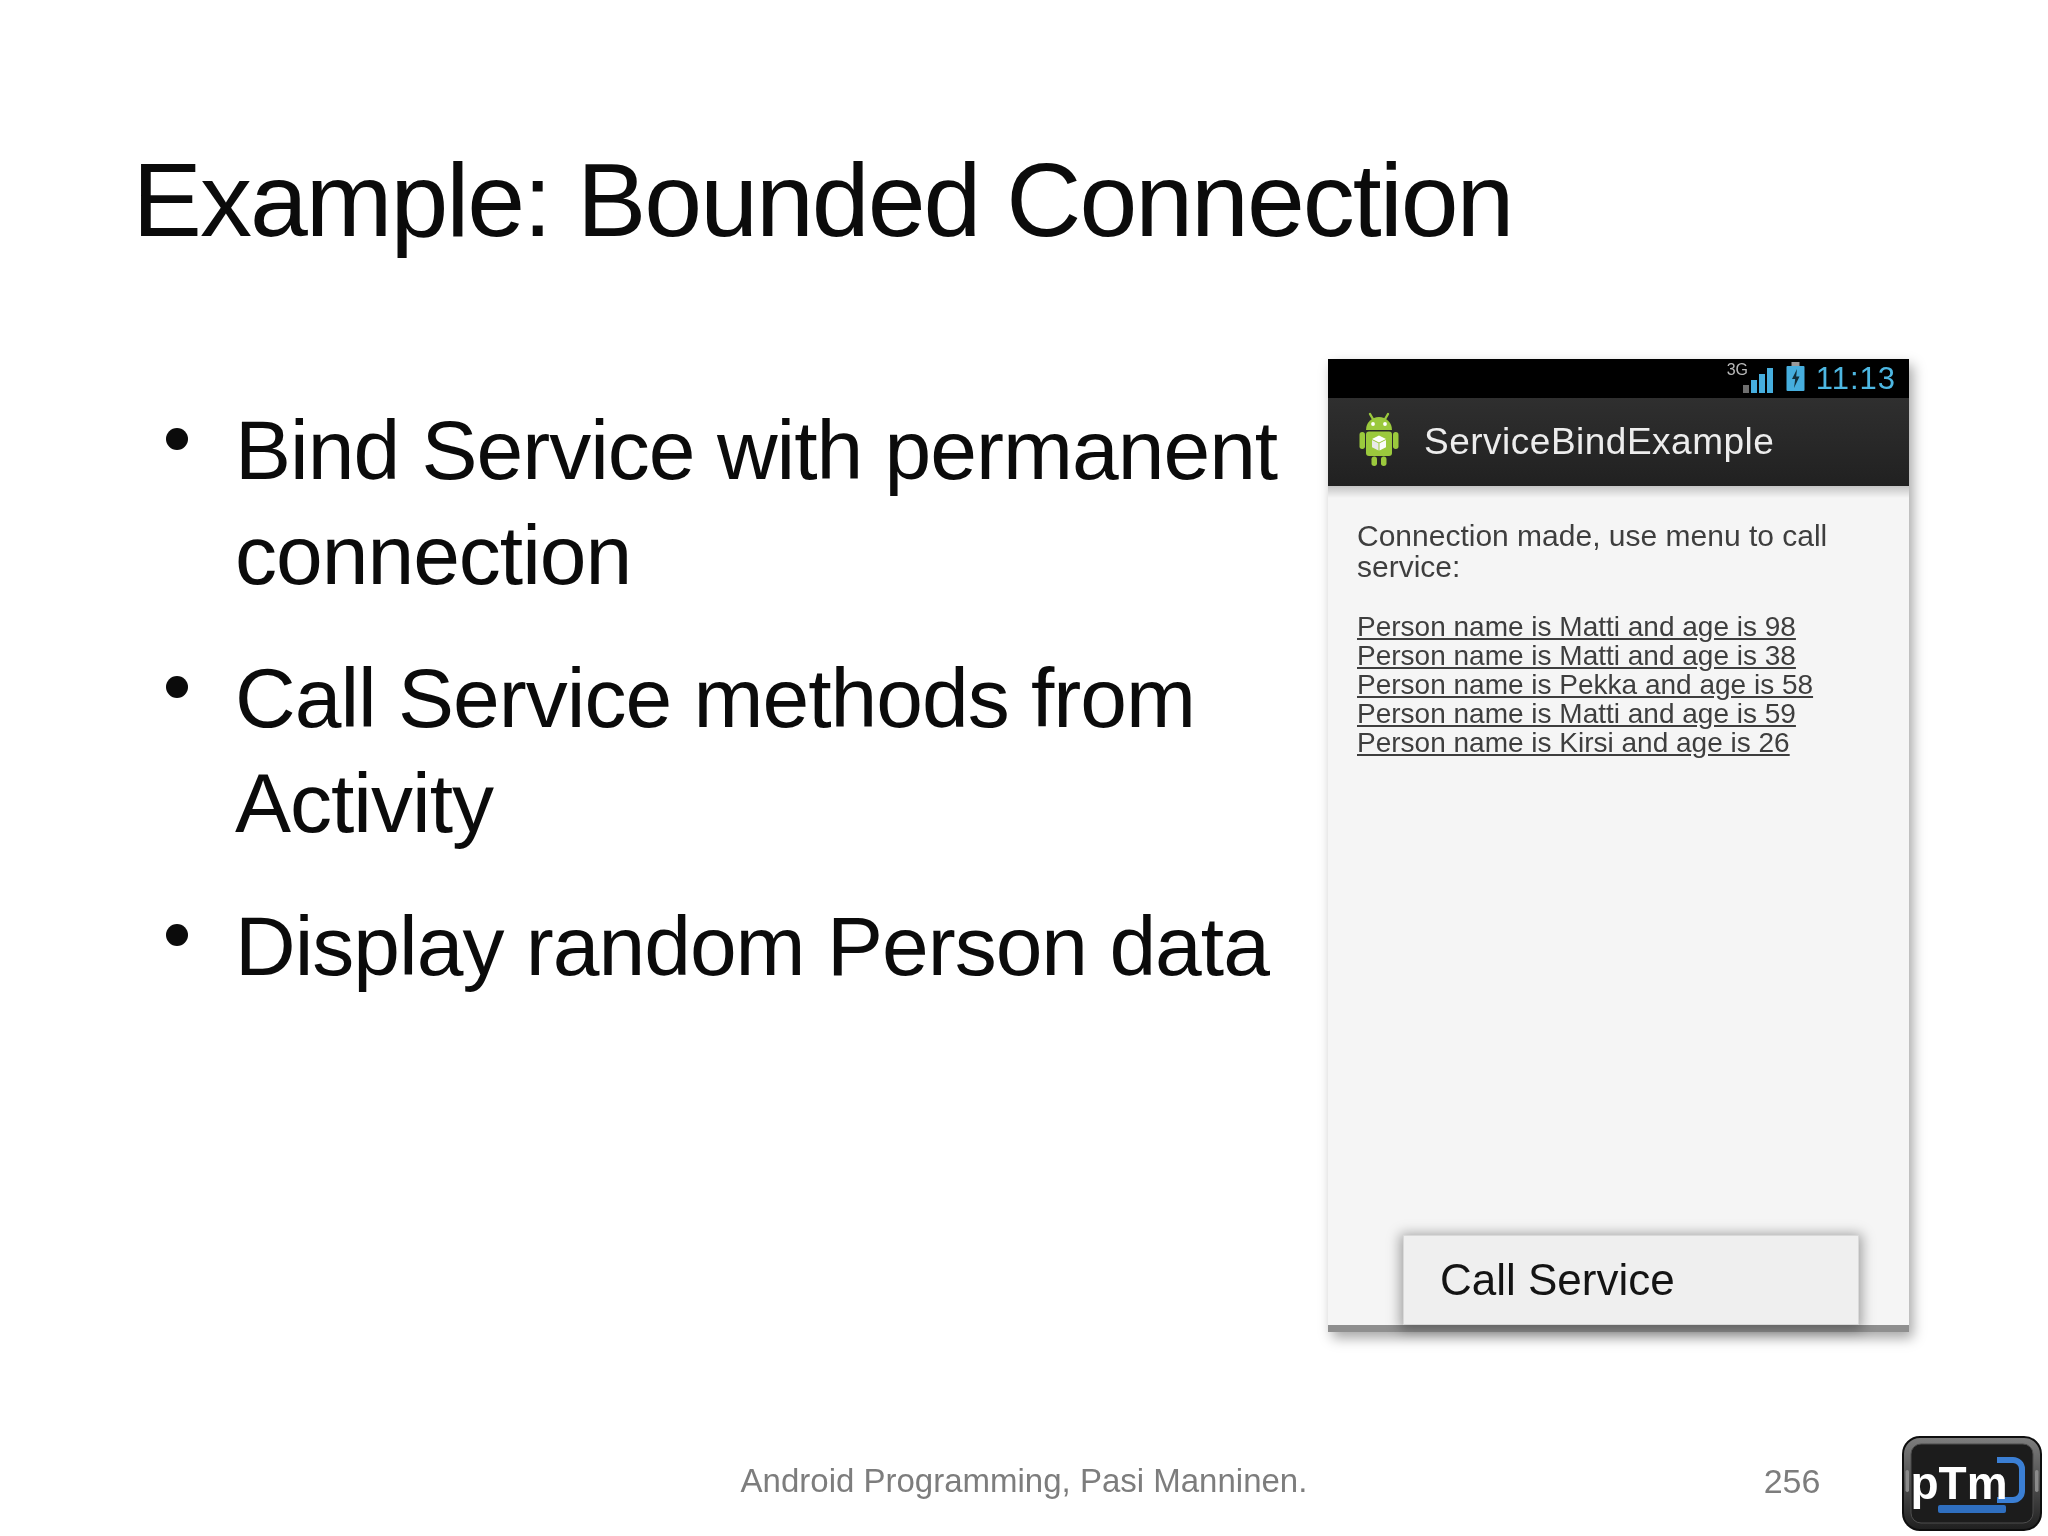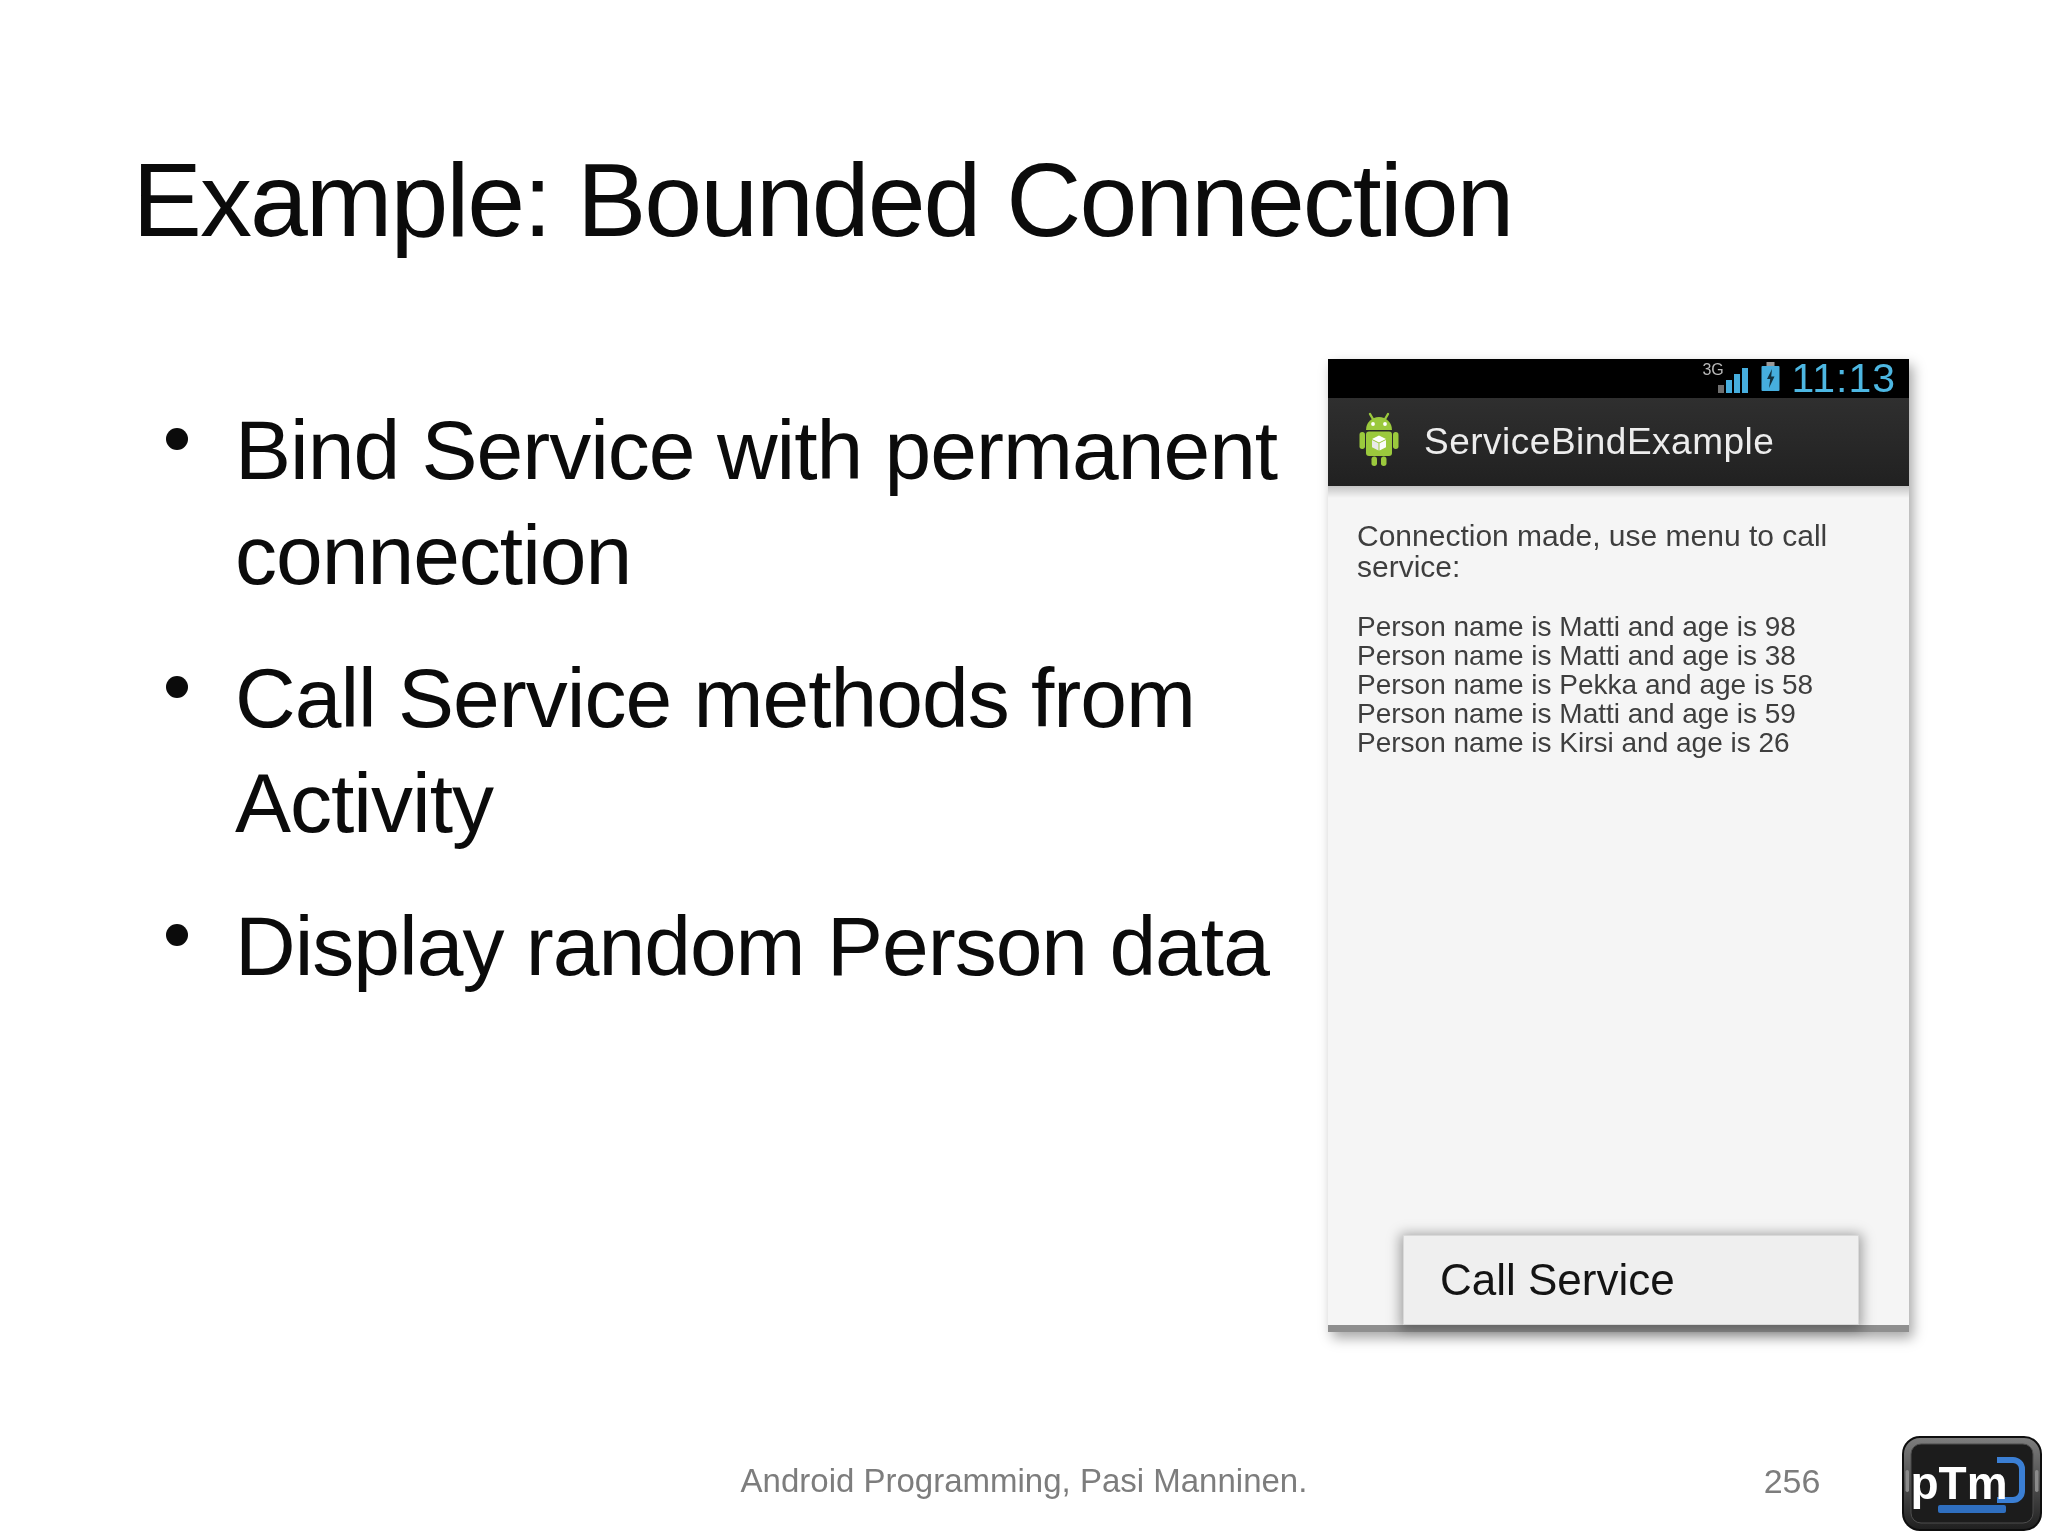--- a/index.html
+++ b/index.html
@@ -37,34 +37,34 @@
     height:39px;background:#000;display:flex;align-items:center;
     justify-content:flex-end;padding-right:13px;gap:11px;
   }
   .net-group{position:relative;width:48px;height:32px;}
   .net-label{
     position:absolute;top:-1px;left:0;font-size:16px;color:#b9b9b9;line-height:1;
   }
   .signal-icon{position:absolute;right:2px;bottom:2px;display:flex;align-items:flex-end;gap:2px;}
   .signal-icon i{display:block;width:6px;background:#46aede;}
   .signal-icon i.dim{background:#6f6f6f;}
-  .time-text{font-size:41px;color:#4db7e2;letter-spacing:1px;line-height:1;}
+  .time-text{font-size:31px;color:#4db7e2;letter-spacing:1px;line-height:1;}
   .app-bar{
     height:88px;background:linear-gradient(#2f2f2f,#212121);
     display:flex;align-items:center;padding-left:24px;
   }
   .app-title{font-size:37px;color:#ededed;margin-left:18px;letter-spacing:0.5px;}
   .phone-content{position:relative;height:832px;}
   .phone-content::before{
     content:'';position:absolute;top:0;left:0;right:0;height:12px;
     background:linear-gradient(rgba(0,0,0,0.20),rgba(0,0,0,0));
   }
   .content-inner{padding:34px 18px 0 29px;color:#3e3e3e;}
   .content-message{font-size:30px;line-height:31px;}
-  .person-list{margin-top:30px;}
+  .person-list{margin-top:30px;text-decoration:underline;}
   .person-line{font-size:28px;line-height:29px;}
   .options-menu{
     position:absolute;left:75px;top:876px;width:456px;height:90px;
     background:#efefef;border:1px solid #d9d9d9;box-sizing:border-box;
     box-shadow:0 2px 12px 3px rgba(0,0,0,0.35);
     display:flex;align-items:center;padding-left:36px;z-index:3;
   }
   .menu-item{font-size:44px;color:#141414;}
 
   

